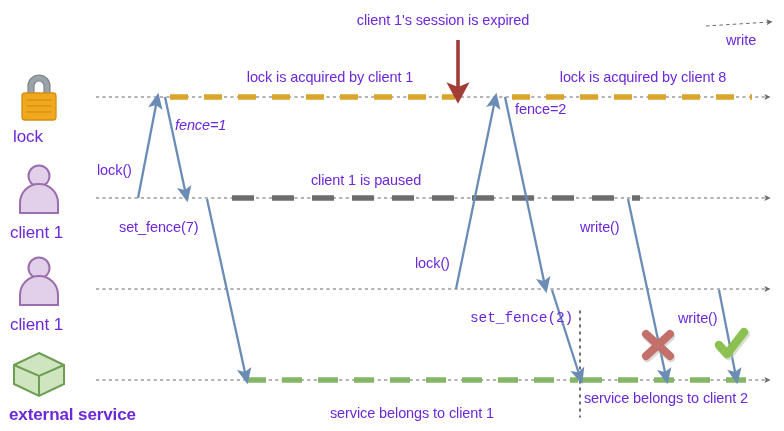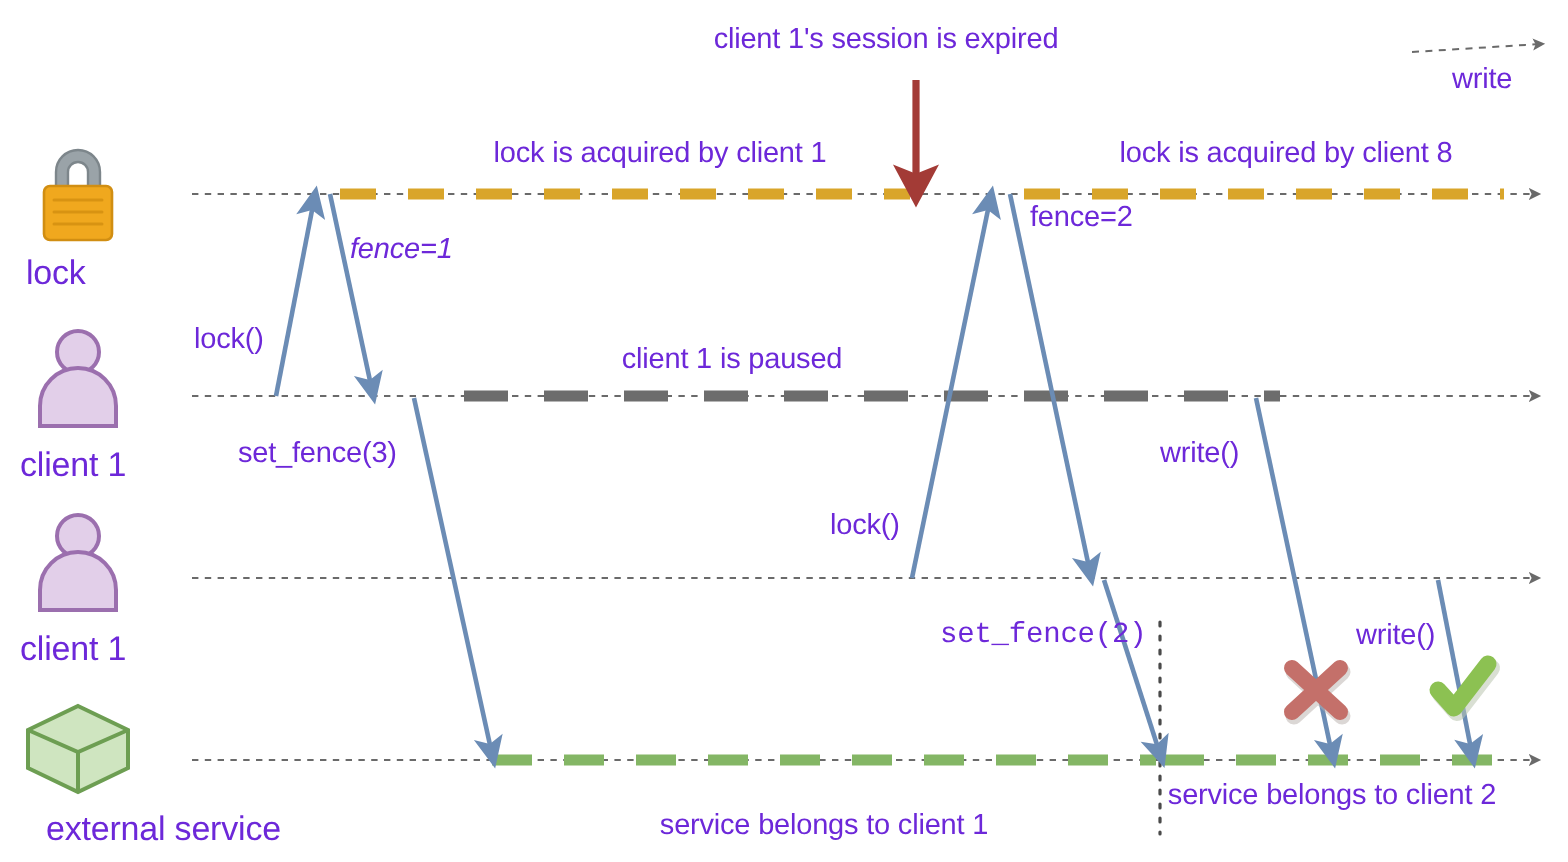--- a/index.html
+++ b/index.html
@@ -76,21 +76,21 @@
   </div>
   <div class="lbl row-name" style="left:10px; top:316px;">client 1</div>
 
   <div class="icon-box" style="left:10px; top:350px;">
     <svg width="58" height="50" viewBox="0 0 58 50">
       <path d="M29 3 L54 15 L54 34 L29 46 L4 34 L4 15 Z" fill="#cfe5c0" stroke="#6d9e52" stroke-width="2"></path>
       <path d="M4 15 L29 26 L54 15" fill="none" stroke="#6d9e52" stroke-width="2"></path>
       <path d="M29 26 L29 46" fill="none" stroke="#6d9e52" stroke-width="2"></path>
     </svg>
   </div>
-  <div class="lbl row-name" style="left:23px; top:406px;">external service</div>
+  <div class="lbl row-name" style="left:9px; top:406px;font-weight:bold;">external service</div>
 
   <svg class="layer">
     <defs>
       <marker id="ah-blue" markerWidth="11" markerHeight="11" refX="4.2" refY="3.6" orient="auto" markerUnits="strokeWidth">
         <path d="M0.4,0.4 L7.4,3.6 L0.4,6.8 L2,3.6 Z" fill="#6b8cb5"></path>
       </marker>
       <marker id="ah-gray" markerWidth="9" markerHeight="9" refX="3.6" refY="3" orient="auto" markerUnits="strokeWidth">
         <path d="M0,0 L6.2,3 L0,6 L1.4,3 Z" fill="#6a6a6a"></path>
       </marker>
       <marker id="ah-red" markerWidth="7" markerHeight="7" refX="3" refY="3.2" orient="auto" markerUnits="strokeWidth">
@@ -150,20 +150,20 @@
   <div class="lbl" style="left:726px; top:33px;">write</div>
 
   <div class="lbl center" style="left:312px; top:70px;padding-left:36px;">lock is acquired by client 1</div>
   <div class="lbl center" style="left:643px; top:70px;">lock is acquired by client 8</div>
   <div class="lbl center" style="left:366px; top:173px;text-align:right;">client 1 is paused</div>
   <div class="lbl center" style="left:412px; top:406px;">service belongs to client 1</div>
   <div class="lbl center" style="left:666px; top:391px;">service belongs to client 2</div>
 
   <div class="lbl" style="left:97px; top:163px;">lock()</div>
   <div class="lbl" style="left:175px; top:118px;font-style:italic;">fence=1</div>
-  <div class="lbl" style="left:119px; top:220px;">set_fence(3)</div>
+  <div class="lbl" style="left:119px; top:220px;">set_fence(7)</div>
   <div class="lbl" style="left:415px; top:256px;">lock()</div>
   <div class="lbl" style="left:515px; top:102px;text-align:center;">fence=2</div>
   <div class="lbl" style="left:470px; top:311px;font-family:Liberation Mono, monospace;">set_fence(2)</div>
   <div class="lbl" style="left:580px; top:220px;">write()</div>
   <div class="lbl" style="left:678px; top:311px;">write()</div>
 
 </div>
 
 </body></html>

